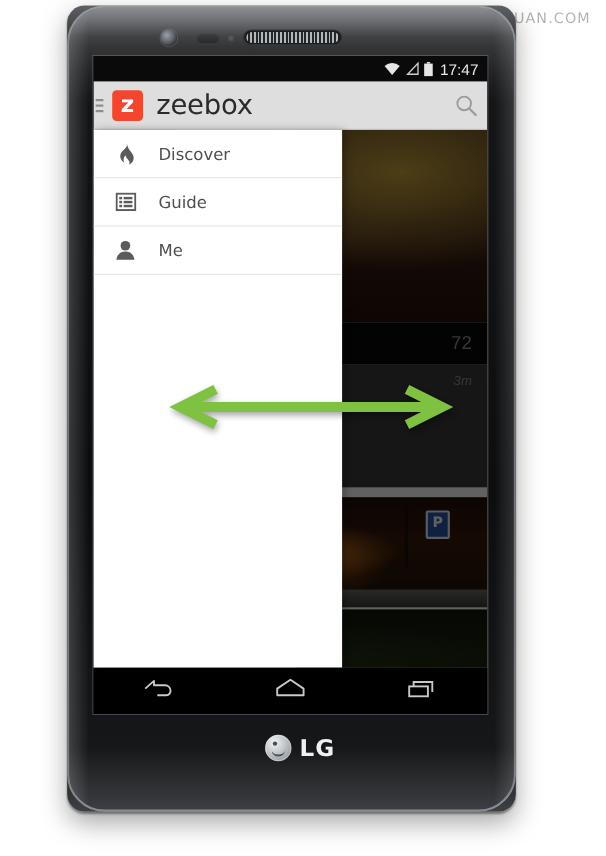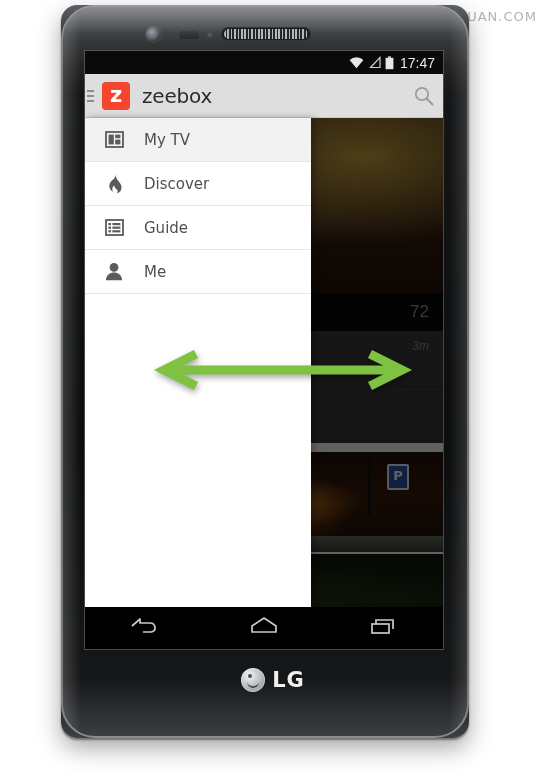--- a/index.html
+++ b/index.html
@@ -127,21 +127,21 @@
   }
   .drawer-grip span{ display:block; width:7px; height:2px; background:#8d8d8d; }
   .zlogo{
     width:28px; height:28px; margin-left:5px;
     background:#f4462e; border-radius:4px;
     display:flex; align-items:center; justify-content:center;
     color:#fff; font-weight:bold; font-size:21px; line-height:1;
     font-family:"DejaVu Sans", sans-serif;
   }
   .apptitle{
-    margin-left:12px; font-size:20px; color:#2b2b2b;
+    margin-left:12px; font-size:25px; color:#2b2b2b;
     font-family:"DejaVu Sans", sans-serif; letter-spacing:-.2px;
   }
   .search-btn{ margin-left:auto; margin-right:8px; display:flex; align-items:center; }
 
   
   .content{
     position:absolute; left:0; top:67px; width:358px; bottom:42px;
     background:#fff; overflow:hidden;
   }
   .card-photo{
@@ -364,31 +364,20 @@
       <div class="card-car">
         <div class="body"></div>
           <div class="glass"></div>
 
       </div>
       <div class="scrim"></div>
     </div>
 
     <div class="drawer">
 
-      <div class="drawer-item selected">
-        <span class="icon">
-          <svg width="19" height="19" viewBox="0 0 19 19">
-            <rect x="1" y="2" width="17" height="15" fill="none" stroke="#5b5b5b" stroke-width="1.8"></rect>
-            <rect x="3.6" y="4.6" width="5.2" height="9.8" fill="#5b5b5b"></rect>
-            <rect x="10.2" y="4.6" width="5.2" height="3.6" fill="#5b5b5b"></rect>
-            <rect x="10.2" y="9.6" width="5.2" height="4.8" fill="#5b5b5b"></rect>
-          </svg>
-        </span>
-        <span class="label">My TV</span>
-      </div>
 
       <div class="drawer-item">
         <span class="icon">
           <svg width="17" height="20" viewBox="0 0 17 20">
             <path d="M9.4 0.6 C9.9 4.6 6.2 5.6 4.3 8.6 C2.3 11.7 3.6 16.2 7.0 17.8 C5.6 15.2 6.4 13.0 8.2 11.2 C8.4 13.4 9.6 14.4 10.8 15.6 C12.1 16.9 12.0 18.6 11.0 19.5 C14.6 18.6 16.2 15.0 15.2 11.6 C14.1 7.9 10.4 6.6 9.4 0.6 Z" fill="#5b5b5b"></path>
           </svg>
         </span>
         <span class="label">Discover</span>
       </div>
 

